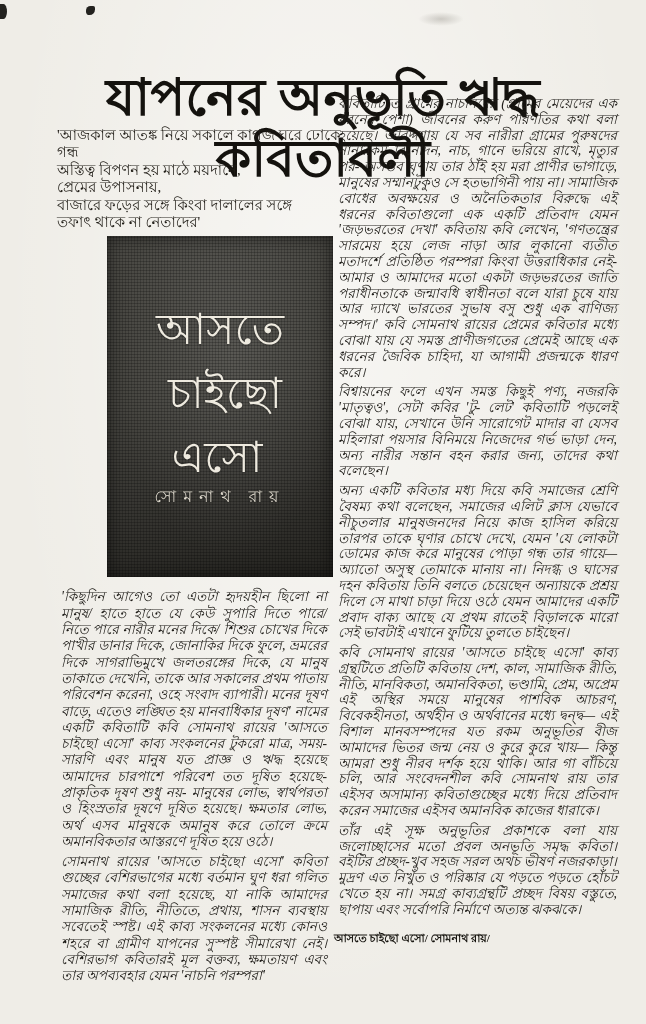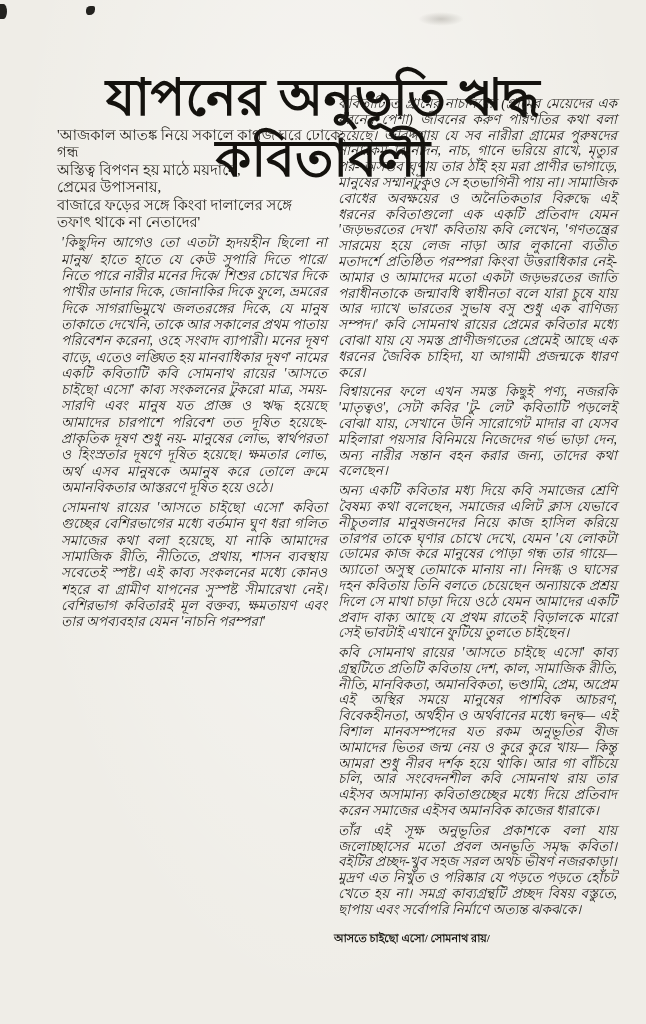--- a/index.html
+++ b/index.html
@@ -133,20 +133,28 @@
 
     <div class="poem-quote">
       <div class="quote-line">'আজকাল আতঙ্ক নিয়ে সকালে কাগজ ঘরে ঢোকে</div>
       <div class="quote-line">গন্ধ</div>
       <div class="quote-line">অস্তিত্ব বিপণন হয় মাঠে ময়দানে,</div>
       <div class="quote-line">প্রেমের উপাসনায়,</div>
       <div class="quote-line">বাজারে ফড়ের সঙ্গে কিংবা দালালের সঙ্গে</div>
       <div class="quote-line">তফাৎ থাকে না নেতাদের'</div>
     </div>
 
+    <div class="book-cover">
+      <div class="cover-title">
+        <div class="line-1">আসতে</div>
+        <div class="line-2">চাইছো</div>
+        <div class="line-3">এসো</div>
+      </div>
+      <div class="cover-author">সোমনাথ রায়</div>
+    </div>
 
     <div class="left-text">
       <p class="article-par">'কিছুদিন আগেও তো এতটা হৃদয়হীন ছিলো না মানুষ/ হাতে হাতে যে কেউ সুপারি দিতে পারে/ নিতে পারে নারীর মনের দিকে/ শিশুর চোখের দিকে পাখীর ডানার দিকে, জোনাকির দিকে ফুলে, ভ্রমরের দিকে সাগরাভিমুখে জলতরঙ্গের দিকে, যে মানুষ তাকাতে দেখেনি, তাকে আর সকালের প্রথম পাতায় পরিবেশন করেনা, ওহে সংবাদ ব্যাপারী। মনের দূষণ বাড়ে, এতেও লঙ্ঘিত হয় মানবাধিকার দূষণ' নামের একটি কবিতাটি কবি সোমনাথ রায়ের 'আসতে চাইছো এসো' কাব্য সংকলনের টুকরো মাত্র, সময়-সারণি এবং মানুষ যত প্রাজ্ঞ ও ঋদ্ধ হয়েছে আমাদের চারপাশে পরিবেশ তত দূষিত হয়েছে- প্রাকৃতিক দূষণ শুধু নয়- মানুষের লোভ, স্বার্থপরতা ও হিংস্রতার দূষণে দূষিত হয়েছে। ক্ষমতার লোভ, অর্থ এসব মানুষকে অমানুষ করে তোলে ক্রমে অমানবিকতার আস্তরণে দূষিত হয়ে ওঠে।</p>
       <p class="article-par">সোমনাথ রায়ের 'আসতে চাইছো এসো' কবিতা গুচ্ছের বেশিরভাগের মধ্যে বর্তমান ঘুণ ধরা গলিত সমাজের কথা বলা হয়েছে, যা নাকি আমাদের সামাজিক রীতি, নীতিতে, প্রথায়, শাসন ব্যবস্থায় সবেতেই স্পষ্ট। এই কাব্য সংকলনের মধ্যে কোনও শহরে বা গ্রামীণ যাপনের সুস্পষ্ট সীমারেখা নেই। বেশিরভাগ কবিতারই মূল বক্তব্য, ক্ষমতায়ণ এবং তার অপব্যবহার যেমন 'নাচনি পরম্পরা'</p>
     </div>
 
   </div>
 
   <div class="right-col">
     <p class="article-par">কবিতাটিতে গ্রামের নাচনিদের (গ্রামের মেয়েদের এক ধরনের পেশা) জীবনের করুণ পরিণতির কথা বলা হয়েছে। জীবদ্দশায় যে সব নারীরা গ্রামের পুরুষদের নানারকম বিনোদন, নাচ, গানে ভরিয়ে রাখে, মৃত্যুর পর- অসম্ভব ঘৃণায় তার ঠাঁই হয় মরা প্রাণীর ভাগাড়ে, মানুষের সম্মানটুকুও সে হতভাগিনী পায় না। সামাজিক বোধের অবক্ষয়ের ও অনৈতিকতার বিরুদ্ধে এই ধরনের কবিতাগুলো এক একটি প্রতিবাদ যেমন 'জড়ভরতের দেখা' কবিতায় কবি লেখেন, 'গণতন্ত্রের সারমেয় হয়ে লেজ নাড়া আর লুকানো ব্যতীত মতাদর্শে প্রতিষ্ঠিত পরম্পরা কিংবা উত্তরাধিকার নেই- আমার ও আমাদের মতো একটা জড়ভরতের জাতি পরাধীনতাকে জন্মাবধি স্বাধীনতা বলে যারা চুষে যায় আর দ্যাখে ভারতের সুভাষ বসু শুধু এক বাণিজ্য সম্পদ।' কবি সোমনাথ রায়ের প্রেমের কবিতার মধ্যে বোঝা যায় যে সমস্ত প্রাণীজগতের প্রেমেই আছে এক ধরনের জৈবিক চাহিদা, যা আগামী প্রজন্মকে ধারণ করে।</p>

